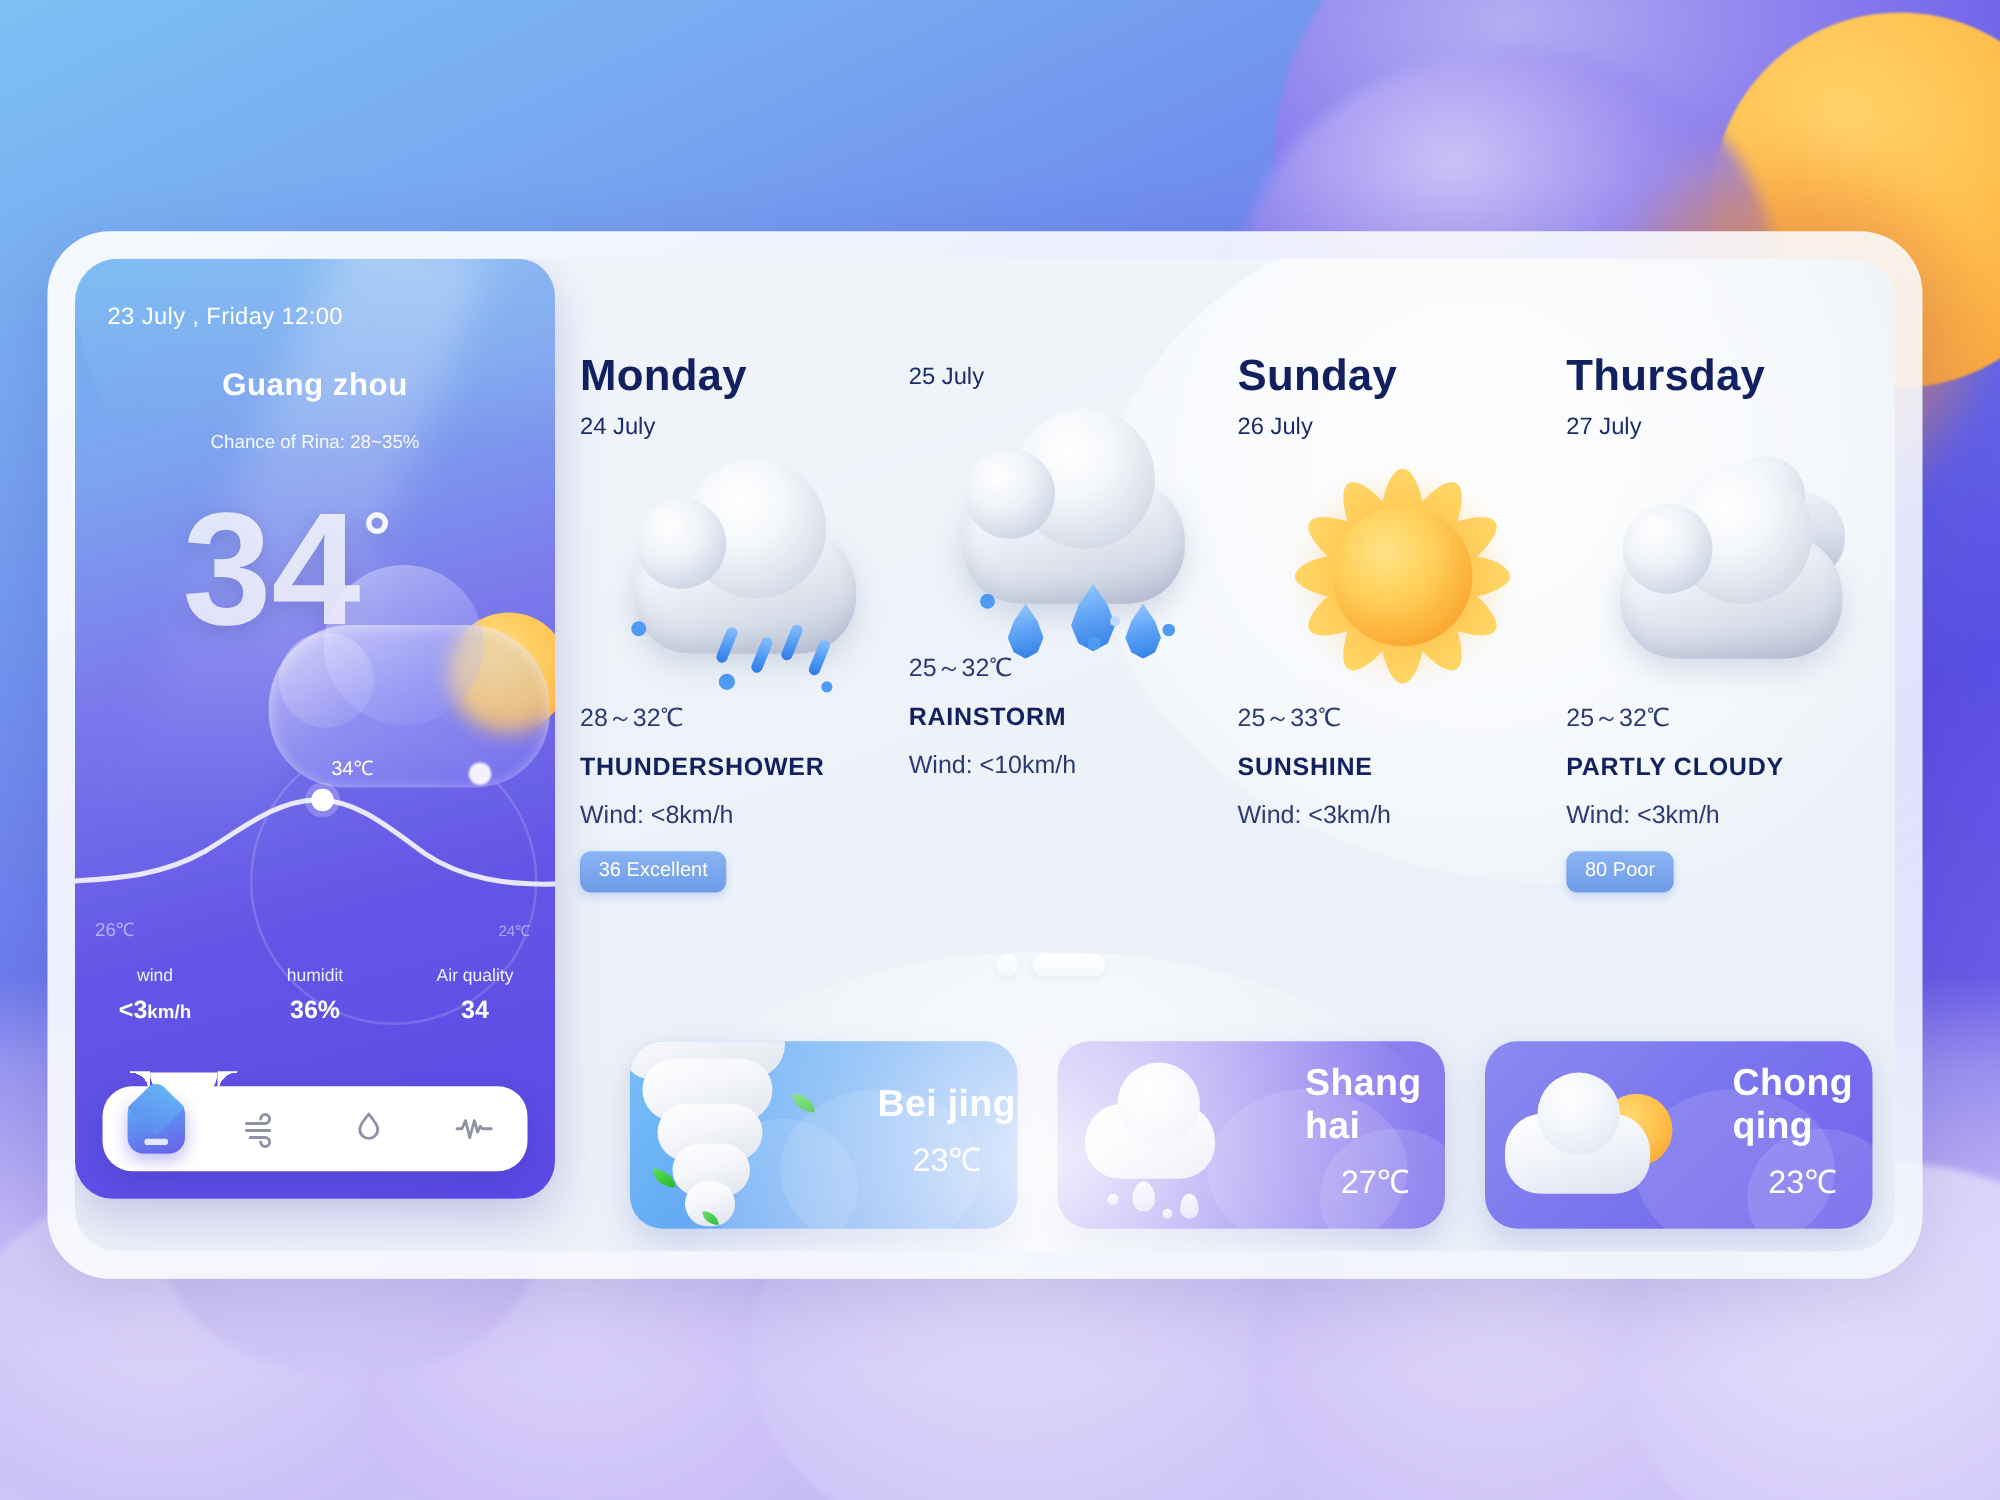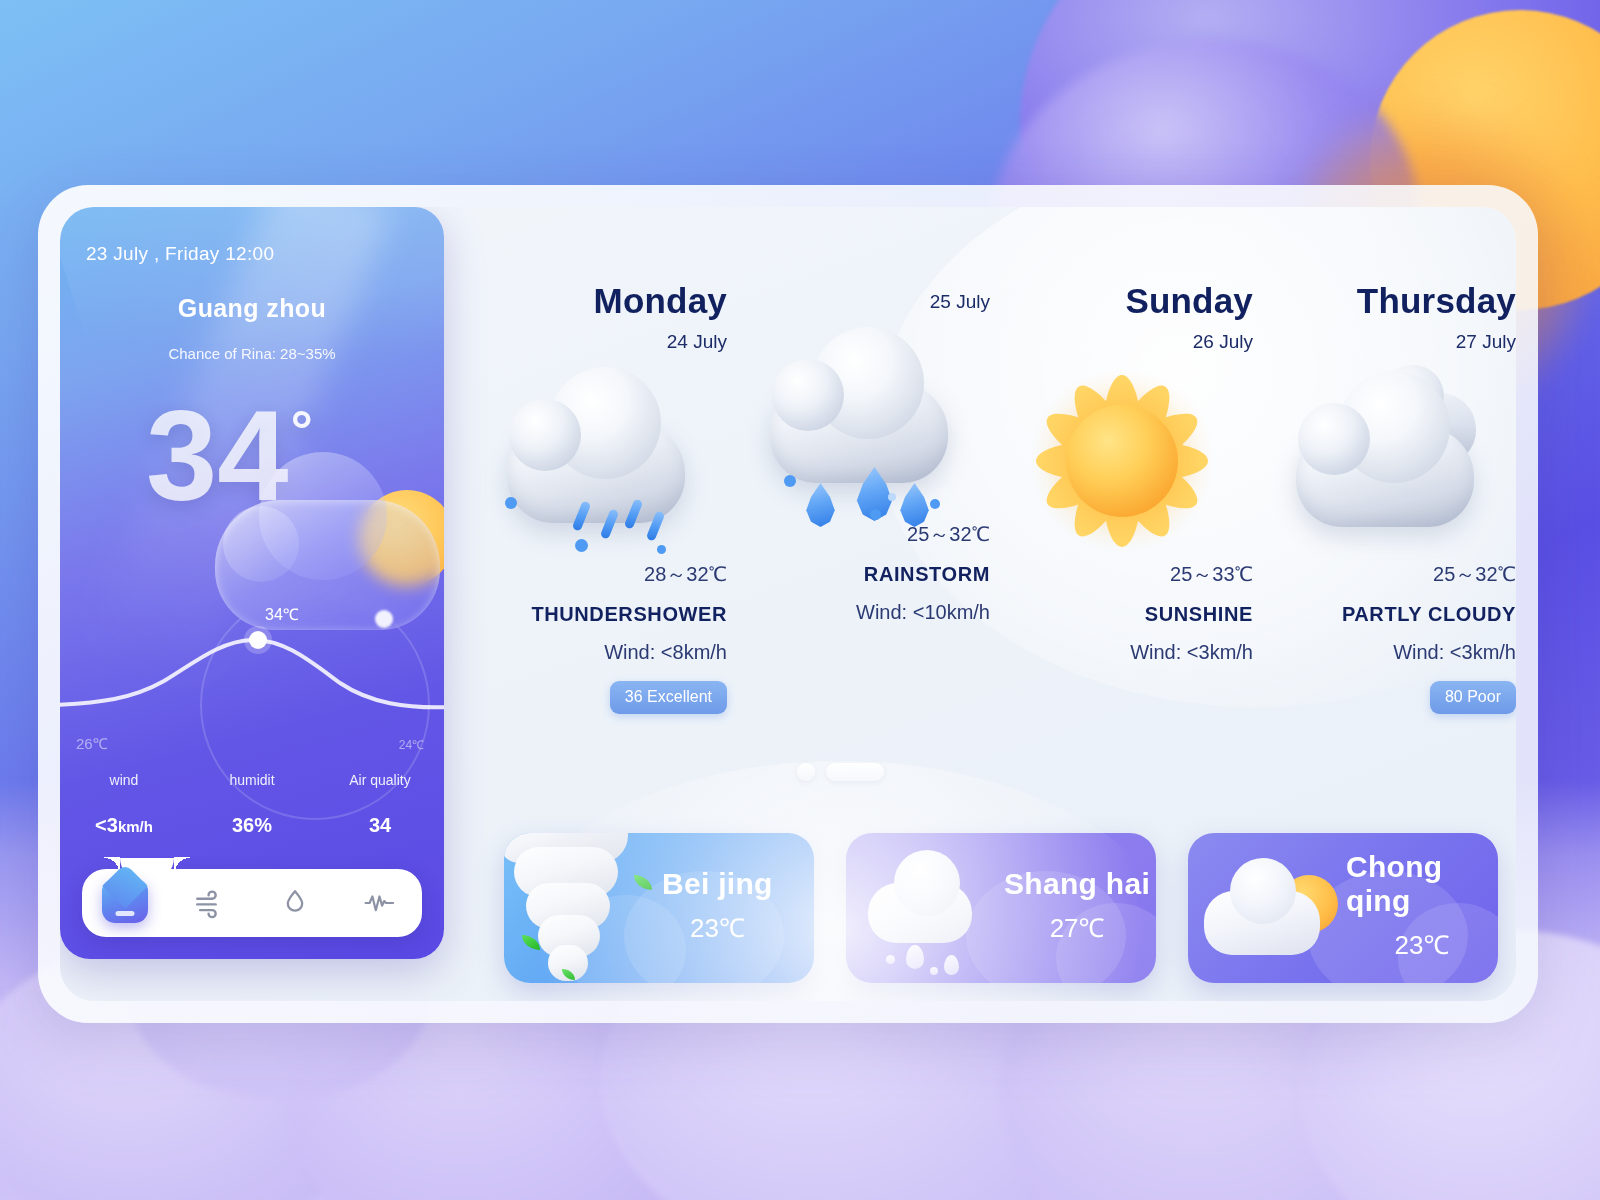--- a/index.html
+++ b/index.html
@@ -134,21 +134,21 @@
   .ph-chart { position:absolute; left:0; top:392px; width:384px; height:160px; }
   .ph-chart svg { display:block; }
   .chart-peak-label { position:absolute; left:205px; top:4px; font-size:16px; color:#fff; }
   .chart-left-label { position:absolute; left:16px; bottom:6px; font-size:15px; color:rgba(255,255,255,.5); }
   .chart-right-label { position:absolute; right:20px; bottom:6px; font-size:12px; color:rgba(255,255,255,.5); }
   .chart-dot { position:absolute; left:189px; top:32px; width:18px; height:18px; border-radius:50%; background:#fff; box-shadow:0 0 0 5px rgba(255,255,255,.22); }
 
   
   .ph-stats { position:absolute; left:0; top:565px; width:384px; display:flex; }
   .stat { flex:1; text-align:center; }
-  .stat-label { font-size:14px; color:rgba(255,255,255,.9); margin-bottom:26px; }
+  .stat-label { font-size:14px; color:rgba(255,255,255,.9); margin-bottom:9px; }
   .stat-value { font-size:20px; font-weight:bold; color:#fff; }
   .stat-value .sm { font-size:15px; font-weight:bold; }
 
   
   .ph-nav {
     position:absolute; left:22px; bottom:22px; width:340px; height:68px;
     background:#fff; border-radius:24px;
     display:flex; align-items:center; justify-content:space-around;
     box-shadow:0 6px 20px rgba(40,30,120,.18);
   }
@@ -172,21 +172,21 @@
     width:32px; height:32px; border-radius:9px 0 0 0;
     background:linear-gradient(160deg,#63b6f4,#5f8cf0);
   }
   .nav-home::after{
     content:""; position:absolute; left:50%; bottom:7px; transform:translateX(-50%);
     width:19px; height:5px; border-radius:3px; background:rgba(255,255,255,.82);
   }
 
   
   .forecast { position:absolute; left:404px; top:0; right:0; height:560px; display:flex; }
-  .fc-col { flex:1; text-align:right; position:relative; padding-top:74px; }
+  .fc-col { flex:1; text-align:left; position:relative; padding-top:74px; }
   .fc-day { font-size:35px; font-weight:bold; color:#11205e; letter-spacing:.2px; }
   .fc-date { font-size:19px; color:#1c2c68; margin-top:10px; }
   .fc-icon { height:190px; margin-top:12px; position:relative; }
   .fc-range { font-size:20px; color:#2b3a72; margin-top:6px; }
   .fc-cond { font-size:20px; font-weight:bold; color:#12215f; letter-spacing:.6px; margin-top:15px; }
   .fc-wind { font-size:20px; color:#2b3a72; margin-top:15px; }
   .fc-badge {
     display:inline-block; margin-top:17px; padding:7px 15px 8px;
     border-radius:9px; font-size:16px; color:#fff;
     background:linear-gradient(180deg,#8ab5f2 0%,#6e9ae9 100%);
@@ -262,21 +262,21 @@
     box-shadow:0 10px 26px rgba(80,90,190,.22);
   }
   .city-beijing   { background:linear-gradient(135deg,#77c0f8 0%,#62a7f4 45%,#5b93f1 100%); }
   .city-shanghai  { background:linear-gradient(135deg,#a79bf3 0%,#8f80ef 50%,#8474ee 100%); }
   .city-chongqing { background:linear-gradient(135deg,#8b8bf0 0%,#7a74ee 50%,#6f63ec 100%); }
   .city-bgblob { position:absolute; border-radius:50%; background:rgba(255,255,255,.12); }
   .cb1 { right:30px; top:38px; width:160px; height:130px; }
   .cb2 { right:128px; top:62px; width:120px; height:110px; }
   .cb3 { right:-20px; top:70px; width:120px; height:110px; }
   .city-art { position:relative; width:158px; height:150px; flex:none; }
-  .city-txt { position:relative; color:#fff; padding-bottom:4px; }
+  .city-txt { position:relative; color:#fff; padding-bottom:4px;margin-left:40px; }
   .city-name { font-size:30px; font-weight:bold; letter-spacing:.3px; }
   .city-temp { font-size:26px; margin-top:8px; text-align:center; }
 
   .tornado { position:absolute; left:-6px; top:-38px; width:164px; height:196px; }
   .tor-seg { position:absolute; background:linear-gradient(160deg,#ffffff 0%,#f4f6fa 45%,#d9dee8 100%); border-radius:50%; }
   .leaf { position:absolute; width:18px; height:15px; background:linear-gradient(150deg,#5ee05e,#22b622); border-radius:0 100% 0 100%; }
 
   .citycloud { position:absolute; width:104px; height:60px; border-radius:30px 30px 28px 28px;
     background:linear-gradient(165deg,#ffffff 0%,#f3f5fb 45%,#dee2ef 100%); }
   .citycloud::before{ content:""; position:absolute; left:26px; top:-33px; width:66px; height:66px; border-radius:50%;

